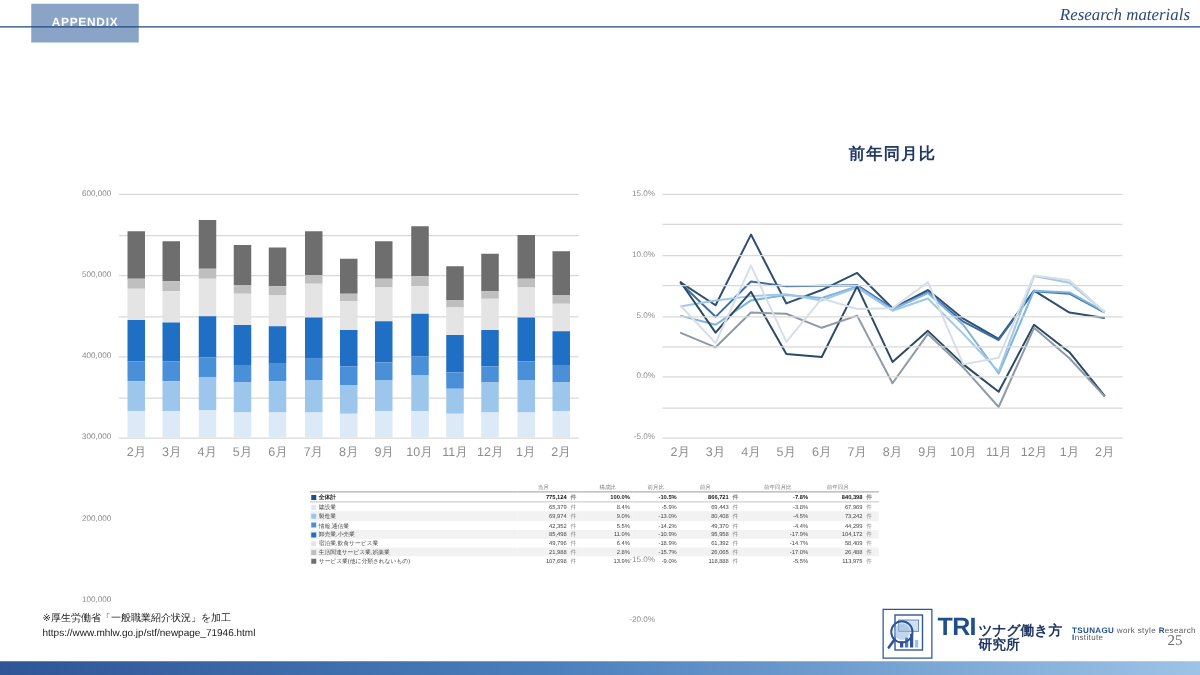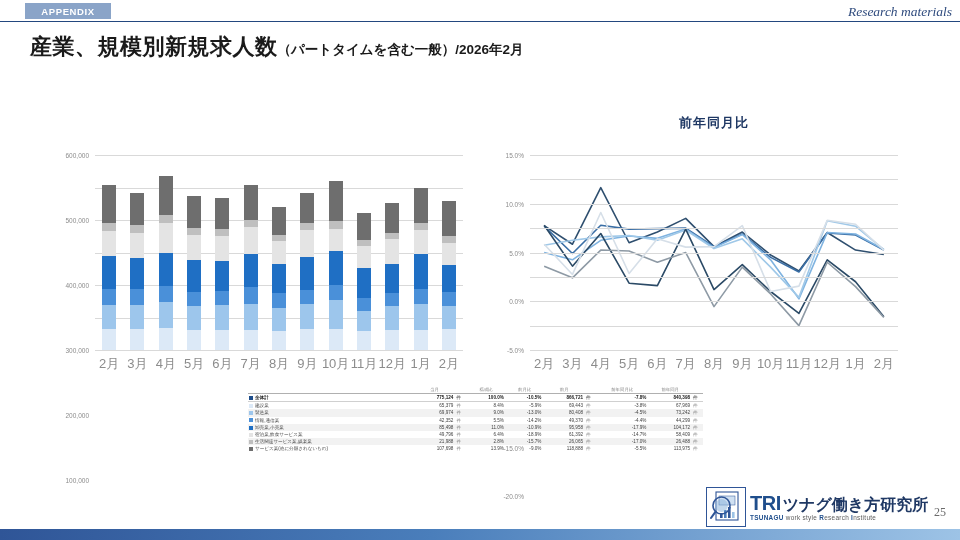--- a/index.html
+++ b/index.html
@@ -5,21 +5,21 @@
   html,body{margin:0;padding:0;}
   body{
     width:960px;height:540px;overflow:hidden;background:#ffffff;
     font-family:"Liberation Sans","DejaVu Sans",sans-serif;
     position:relative;
   }
   .slide{position:absolute;inset:0;background:#fff;}
 
   
   .appendix-badge{
-    position:absolute;left:25px;top:3px;width:86px;height:16px;
+    position:absolute;left:25px;top:3px;width:86px;height:31px;
     background:#8aa4c8;color:#ffffff;font-size:9.5px;letter-spacing:.6px;
     display:flex;align-items:center;justify-content:center;font-weight:600;
   }
   .research-materials{
     position:absolute;right:8px;top:4px;font-size:13.5px;color:#2e4a7d;
     font-family:"Liberation Serif","DejaVu Serif",serif;font-style:italic;
   }
   .header-rule{
     position:absolute;left:0;right:0;top:21px;height:1.4px;background:#23477f;
   }
@@ -34,21 +34,21 @@
     position:absolute;font-size:13px;font-weight:700;color:#1f3864;
     letter-spacing:1px;text-align:center;
   }
   .plot{position:absolute;}
   .gridline{position:absolute;left:0;right:0;height:1px;background:#d9d9d9;}
   .ytick{
     position:absolute;right:100%;margin-right:6px;font-size:6.5px;color:#8c8c8c;
     transform:translateY(-50%);white-space:nowrap;
   }
   .xtick{
-    position:absolute;top:100%;margin-top:5px;font-size:13px;color:#8c8c8c;
+    position:absolute;top:100%;margin-top:5px;font-size:10px;color:#8c8c8c;
     transform:translateX(-50%);white-space:nowrap;
   }
 
   
   #bar-plot{left:95px;top:155px;width:368px;height:195px;}
   .bar-col{position:absolute;bottom:0;width:14px;display:flex;flex-direction:column-reverse;}
   .seg{width:100%;}
 
   
   #line-plot{left:530px;top:155px;width:368px;height:195px;}
@@ -78,40 +78,37 @@
     line-height:1.45;white-space:nowrap;
   }
   .source-url{font-size:8px;color:#1a1a1a;}
   .footer-bar{position:absolute;left:0;right:0;bottom:0;height:11px;
     background:linear-gradient(90deg,#2f5597 0%,#4a7ebb 45%,#9dc3e6 100%);}
   .logo{position:absolute;left:706px;top:487px;display:flex;align-items:center;gap:4px;}
   .logo-mark{
     width:38px;height:38px;border:1.2px solid #2f5597;background:#fff;
     position:relative;flex:none;
   }
-  .logo-text{display:flex;flex-direction:column;line-height:1;}
+  .logo-text{display:flex;flex-direction:row;line-height:1;align-items:center;}
   .logo-row1{display:flex;align-items:baseline;gap:2px;}
   .logo-tri{font-size:20px;font-weight:700;color:#1f4e8c;letter-spacing:-.5px;}
-  .logo-jp{font-size:16px;font-weight:700;color:#1f3864;}
+  .logo-jp{font-size:11px;font-weight:700;color:#1f3864;}
   .logo-row2{font-size:6.4px;color:#5a5a5a;letter-spacing:.3px;margin-top:2px;}
   .logo-row2 b{color:#1f4e8c;}
   .page-num{position:absolute;right:14px;top:505px;font-size:12px;color:#6b6b6b;
     font-family:"Liberation Serif","DejaVu Serif",serif;}
 </style>
 </head>
 <body>
 
 <div class="slide">
 
   <div class="appendix-badge">APPENDIX</div>
   <div class="research-materials">Research materials</div>
   <div class="header-rule"></div>
-  <div class="page-title">
-    <span>産業、規模別新規求人数</span><span class="sub">（パートタイムを含む一般）/2026年2月</span>
-  </div>
 
   <div class="plot" id="bar-plot">
       <div class="gridline" style="top: 195px;"></div>
       <div class="gridline" style="top: 162.5px;">
         <div class="ytick" style="top: 162.5px;">100,000</div>
       </div>
       <div class="gridline" style="top: 130px;">
         <div class="ytick" style="top: 130px;">200,000</div>
       </div>
       <div class="gridline" style="top: 97.5px;">
@@ -417,20 +414,24 @@
           <td class="num">-9.0%</td>
           <td class="num">118,888</td>
           <td class="unit">件</td>
           <td class="num">-5.5%</td>
           <td class="num">113,975</td>
           <td class="unit">件</td>
         </tr>
       </tbody>
   </table>
 
+  <div class="source-note">
+    <div>※厚生労働省「一般職業紹介状況」を加工</div>
+    <div class="source-url">https://www.mhlw.go.jp/stf/newpage_71946.html</div>
+  </div>
 
   <div class="logo">
     <div class="logo-mark">
       <svg viewBox="0 0 38 38" width="38" height="38">
         <rect x="9" y="4" width="22" height="28" fill="#ffffff" stroke="#2f5597" stroke-width="1.1"></rect>
         <rect x="12" y="8" width="16" height="9" fill="#cfe0f2" stroke="#2f5597" stroke-width=".5"></rect>
         <rect x="13" y="25" width="2.6" height="5" fill="#2f5597"></rect>
         <rect x="17" y="22" width="2.6" height="8" fill="#4a7ebb"></rect>
         <rect x="21" y="19" width="2.6" height="11" fill="#2f5597"></rect>
         <rect x="25" y="24" width="2.6" height="6" fill="#9dc3e6"></rect>

